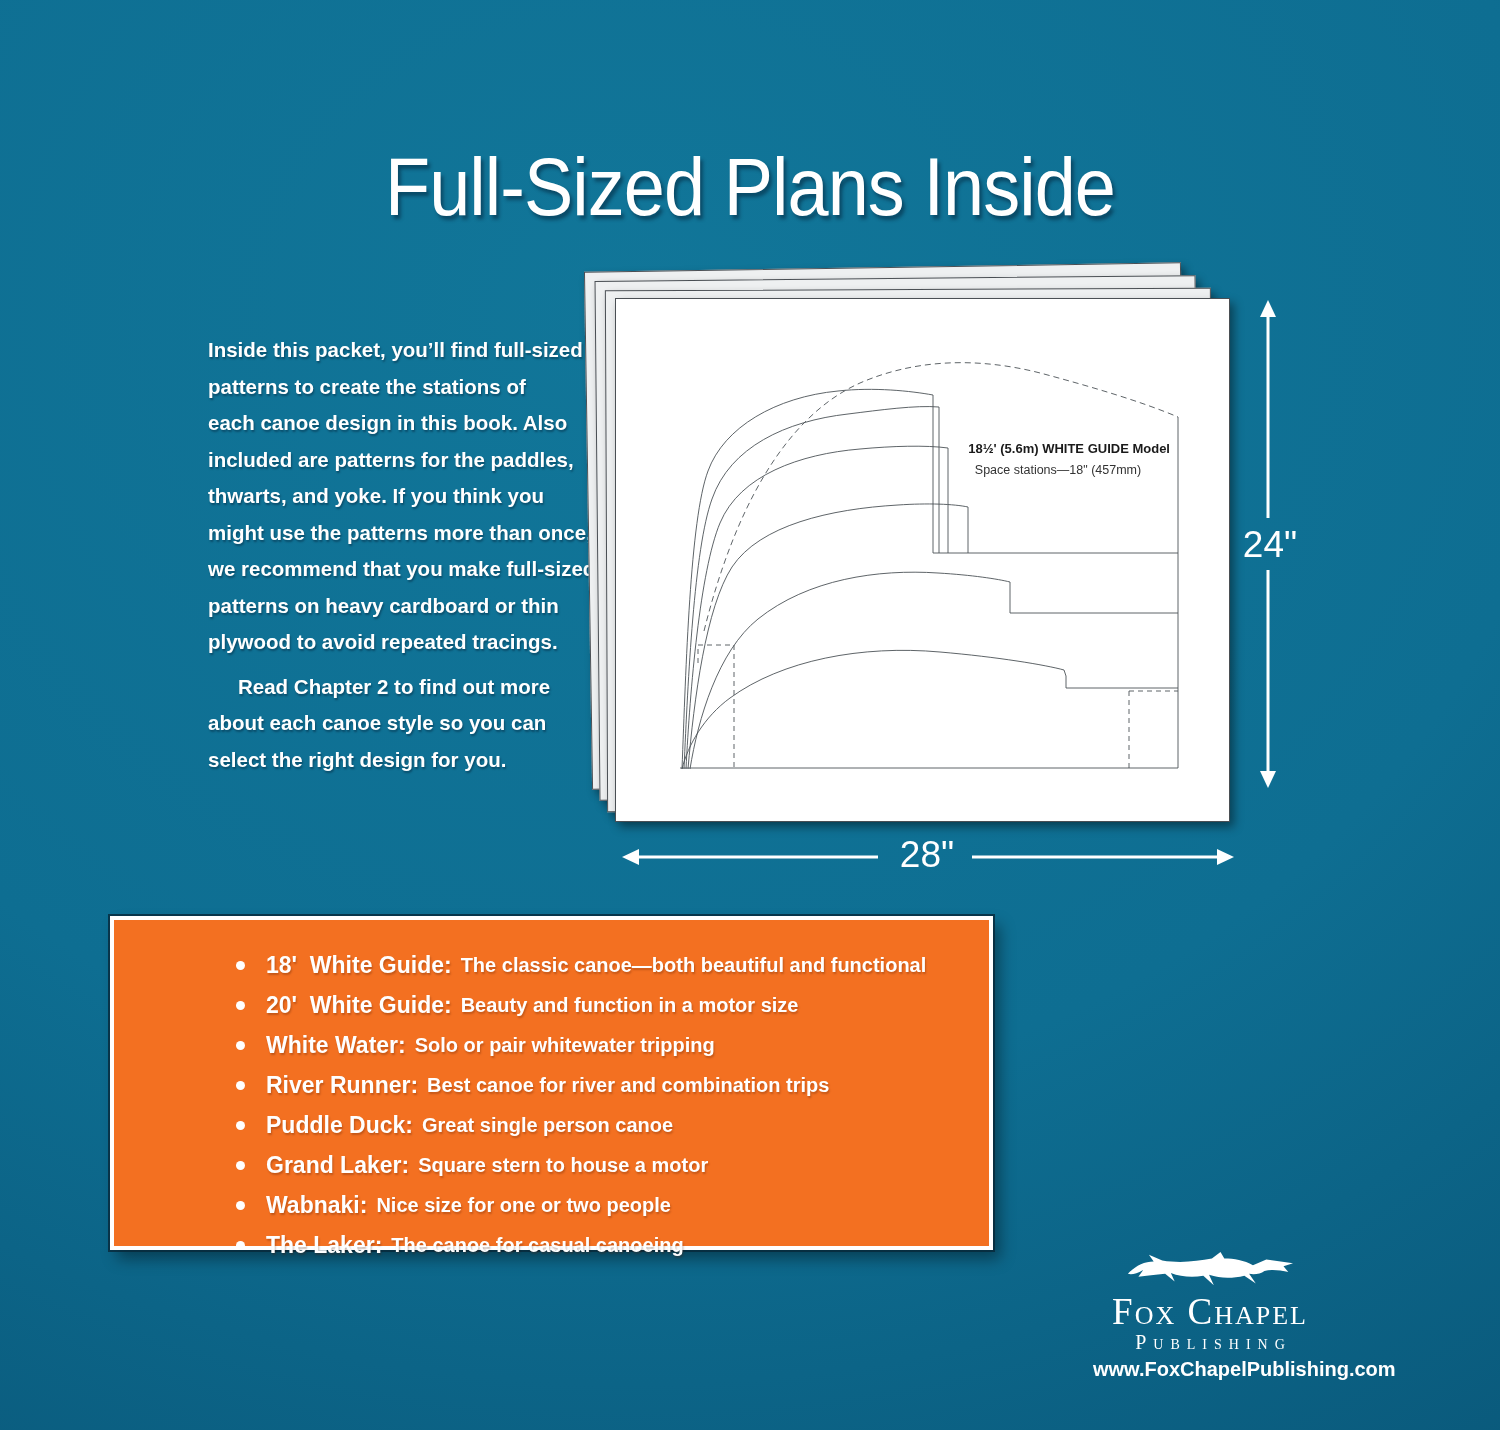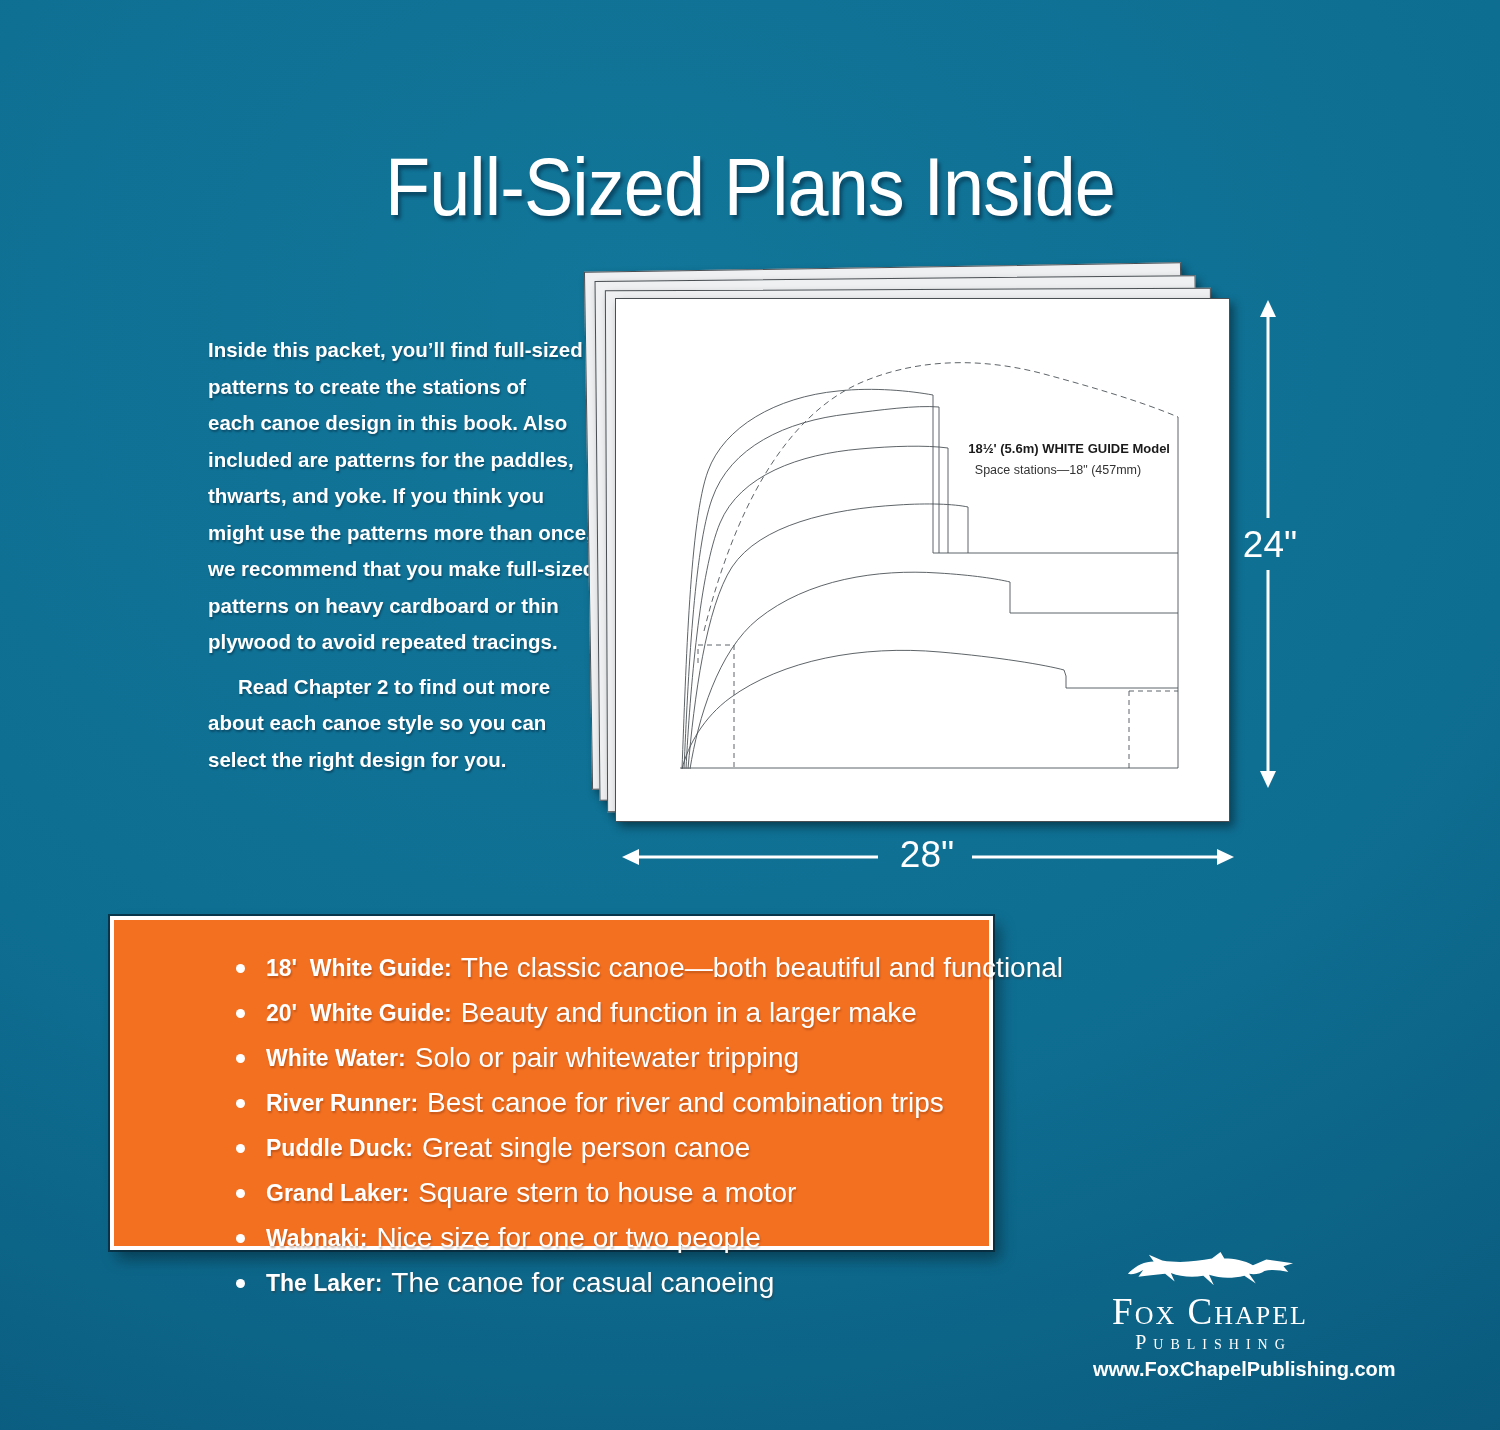--- a/index.html
+++ b/index.html
@@ -40,21 +40,21 @@
   
   .panel{position:absolute;left:62px;top:916px;width:883px;height:334px;box-sizing:border-box;
     background:#f37021;border:4px solid #fff;
     box-shadow:0 0 0 2px rgba(8,40,58,.8), 7px 9px 14px rgba(0,0,0,.38);
     padding:32px 18px 0 122px;margin-left:48px;}
   .panel ul{list-style:none;margin:0;padding:0;}
   .panel li{display:flex;align-items:center;margin-bottom:13px;color:#fff;
     text-shadow:1px 2px 2px rgba(80,25,0,.3);}
   .bullet{width:9px;height:9px;border-radius:50%;background:#fff;margin-right:21px;flex:none;}
   .mname{font-size:23px;font-weight:bold;white-space:pre;}
-  .mdesc{font-size:28px;margin-left:9px;white-space:pre;}
+  .mdesc{font-size:20px;margin-left:9px;white-space:pre;font-weight:bold;}
 
   
   .pub{position:absolute;left:1093px;top:1250px;width:234px;text-align:center;color:#fff;}
   .fox{width:176px;height:42px;display:block;margin:0 auto;}
   .pubname{font-family:"Liberation Serif",serif;font-variant:small-caps;font-size:37px;
     letter-spacing:2px;line-height:1;margin-top:1px;}
   .pubtype{font-family:"Liberation Serif",serif;font-variant:small-caps;font-size:20px;
     letter-spacing:7px;margin-top:1px;padding-left:7px;}
   .puburl{font-size:20px;font-weight:bold;margin-top:4px;}
 </style>
@@ -125,21 +125,21 @@
   <div class="panel">
     <ul>
       <li>
         <span class="bullet"></span>
         <span class="mname">18'  White Guide:</span>
         <span class="mdesc">The classic canoe—both beautiful and functional</span>
       </li>
       <li>
         <span class="bullet"></span>
         <span class="mname">20'  White Guide:</span>
-        <span class="mdesc">Beauty and function in a larger make</span>
+        <span class="mdesc">Beauty and function in a motor size</span>
       </li>
       <li>
         <span class="bullet"></span>
         <span class="mname">White Water:</span>
         <span class="mdesc">Solo or pair whitewater tripping</span>
       </li>
       <li>
         <span class="bullet"></span>
         <span class="mname">River Runner:</span>
         <span class="mdesc">Best canoe for river and combination trips</span>

